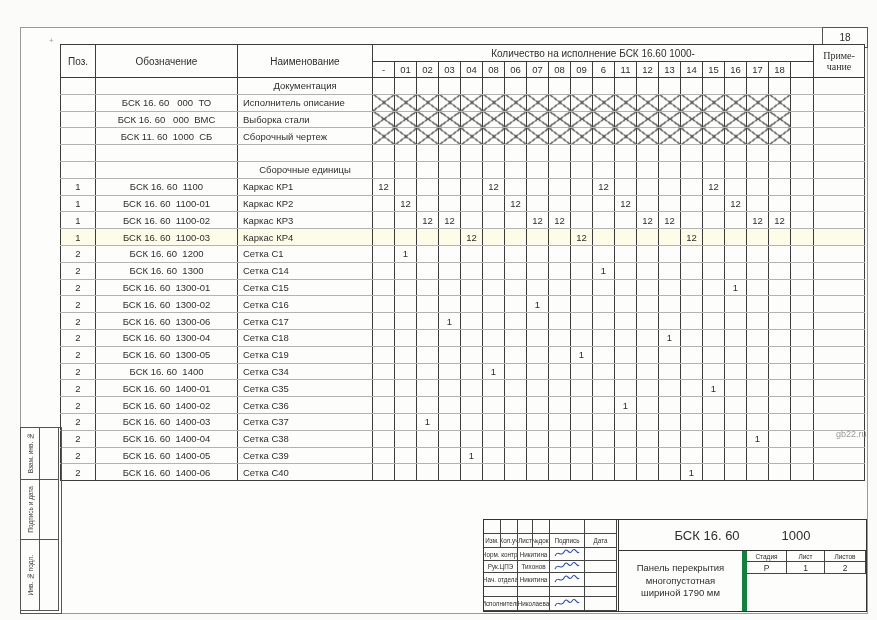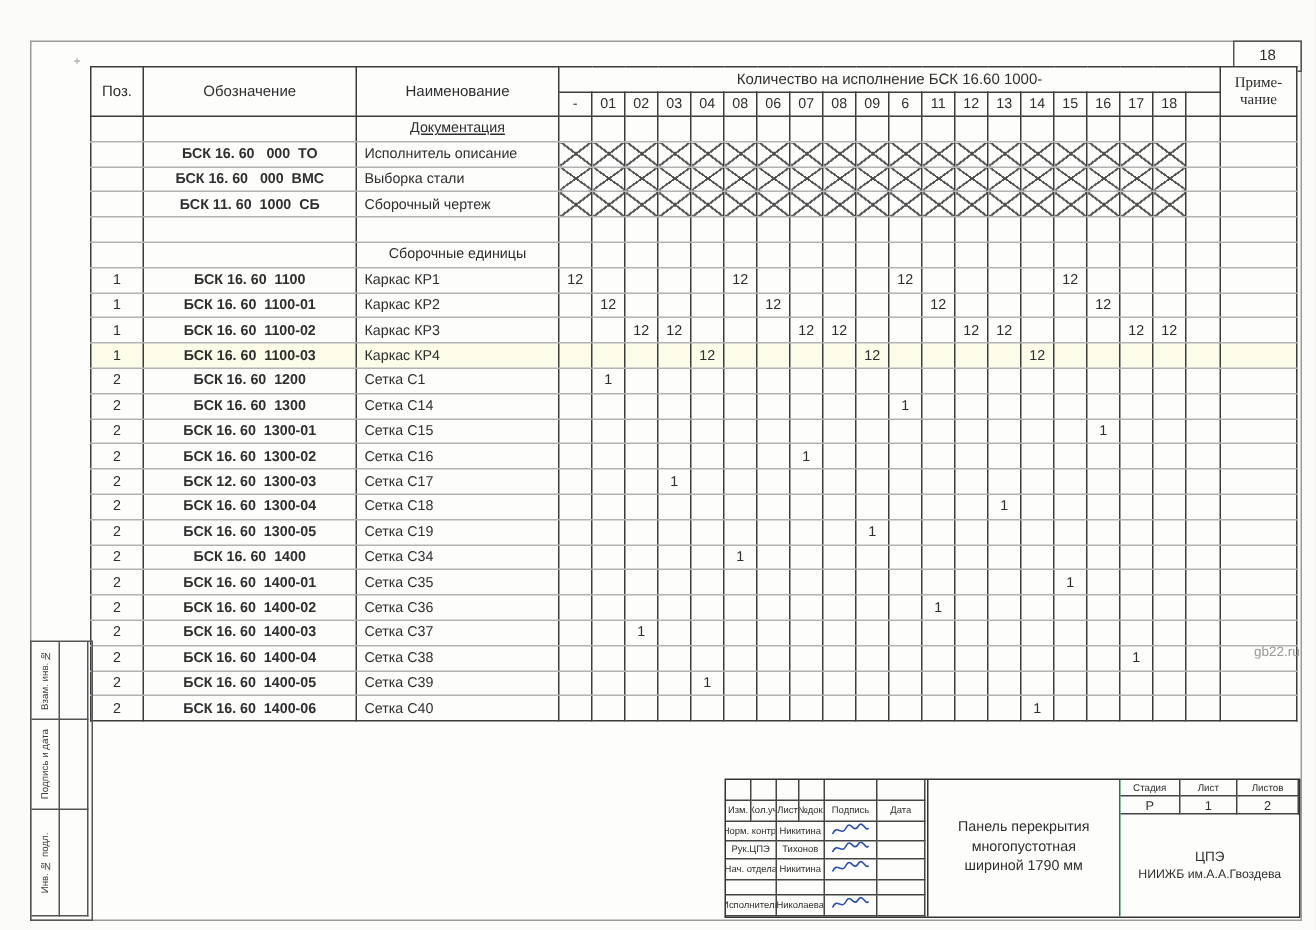--- a/index.html
+++ b/index.html
@@ -10,41 +10,41 @@
   
   .spec{position:absolute;left:60px;top:44px;border-collapse:collapse;table-layout:fixed;background:#fdfdfc;}
   .spec th,.spec td{padding:0;margin:0;overflow:hidden;font-weight:normal;}
   .spec th{border:1px solid #3c3c3c;font-size:10px;}
   .spec td{border-right:1px solid #3c3c3c;border-left:1px solid #3c3c3c;border-bottom:1px solid #b3b3b3;border-top:1px solid #b3b3b3;font-size:9.5px;text-align:center;height:15.8px;}
   .spec tr.last td{border-bottom:1px solid #3c3c3c;}
   .qtyhead{font-size:10px;}
   .sub th{height:15px;font-size:9.5px;}
   .h1 th{height:16px;}
   td.poz{}
-  td.desig{white-space:pre;font-weight:bold;}
+  td.desig{white-space:pre;}
   td.nm{text-align:left;padding-left:5px;}
   td.nm.center{text-align:center;padding-left:0;}
-  td.nm.und span{text-decoration:underline;}
+  td.nm.und span{}
   td.cross{background-image:
     linear-gradient(to top right,transparent calc(50% - .6px),#4f4f4f calc(50% - .6px),#4f4f4f calc(50% + .6px),transparent calc(50% + .6px)),
     linear-gradient(to bottom right,transparent calc(50% - .6px),#4f4f4f calc(50% - .6px),#4f4f4f calc(50% + .6px),transparent calc(50% + .6px));}
   tr.tint td{background-color:#fcfce9;}
   .note-h{line-height:1.15;font-family:Liberation Serif, serif;}
   
   .mstamps{position:absolute;left:20px;top:427px;width:40px;height:185px;border:1px solid #555;display:grid;grid-template-columns:19px 19px;grid-template-rows:52px 60px 71px;}
   .mstamps .cell{border-right:1px solid #555;border-bottom:1px solid #555;display:flex;align-items:center;justify-content:center;}
   .mstamps .vtxt{writing-mode:vertical-rl;transform:rotate(180deg);font-size:6.5px;white-space:nowrap;color:#3a3a3a;}
   
   .tb{position:absolute;left:483px;top:519px;width:382px;height:91px;border:1.5px solid #333;background:#fdfdfc;display:flex;}
   .tb .left{width:135px;display:grid;grid-template-columns:17px 17px 15px 17px 35px 32px;grid-template-rows:14px 14px 13px 12px 14px 10px 14px;border-right:1px solid #333;}
   .tb .left div{border-right:1px solid #444;border-bottom:1px solid #444;font-size:6.3px;display:flex;align-items:center;justify-content:center;overflow:hidden;white-space:nowrap;}
   .tb .right{width:247px;display:flex;flex-direction:column;}
   .tb .desigrow{height:30px;border-bottom:1px solid #333;display:flex;align-items:center;justify-content:center;gap:42px;font-size:13px;}
   .tb .lower{flex:1;display:flex;}
-  .tb .product{width:127px;border-right:1px solid #15803d;display:flex;flex-direction:column;align-items:center;justify-content:center;font-size:9.5px;line-height:1.35;text-align:center;}
+  .tb .product{width:127px;border-right:5px solid #15803d;display:flex;flex-direction:column;align-items:center;justify-content:center;font-size:9.5px;line-height:1.35;text-align:center;}
   .tb .stageblk{width:119px;display:flex;flex-direction:column;}
   .tb .stgrid{display:grid;grid-template-columns:40px 38px 41px;}
   .tb .stgrid div{border-right:1px solid #444;border-bottom:1px solid #444;font-size:6.5px;height:10px;display:flex;align-items:center;justify-content:center;}
   .tb .stgrid div.val{font-size:8.5px;height:11px;}
   .tb .org{flex:1;display:flex;flex-direction:column;align-items:center;justify-content:center;font-size:9px;line-height:1.3;}
   .tb .org .l2{font-size:8.2px;}
   .sig{color:#2a4fae;}
   .watermark{position:absolute;left:836px;top:429px;font-size:9px;color:#9a9a98;}
   .plus{position:absolute;left:49px;top:36px;color:#999;font-size:8px;}
 </style>
@@ -479,21 +479,21 @@
           <td></td>
           <td></td>
           <td></td>
           <td></td>
           <td></td>
           <td></td>
           <td></td>
         </tr>
         <tr>
           <td class="poz">2</td>
-          <td class="desig">БСК 12. 60  1300-03</td>
+          <td class="desig">БСК 16. 60  1300-06</td>
           <td class="nm"><span>Сетка С17</span></td>
           <td></td>
           <td></td>
           <td></td>
           <td>1</td>
           <td></td>
           <td></td>
           <td></td>
           <td></td>
           <td></td>
@@ -807,40 +807,40 @@
         <div style="grid-area: 7 / 1 / auto / span 2;">Исполнитель</div>
         <div style="grid-area: 7 / 3 / auto / span 2;">Николаева</div>
         <div style="grid-area: 7 / 5;">
           <span class="sig"><svg width="26" height="11" viewBox="0 0 26 11">
               <path d="M1 8 C4 1 7 10 10 4 S15 8 18 3 S23 7 25 4" fill="none" stroke="#2a4fae" stroke-width="1.1"></path>
             </svg></span>
         </div>
         <div style="grid-area: 7 / 6;"></div>
       </div>
     <div class="right">
+      <div class="desigrow">
+        <span>БСК 16. 60</span>
+        <span>1000</span>
+      </div>
       <div class="lower">
         <div class="product" id="productCell">
             <div>Панель перекрытия</div>
             <div>многопустотная</div>
             <div>шириной 1790 мм</div>
           </div>
         <div class="stageblk">
           <div class="stgrid" id="stageHead">
               <div>Стадия</div>
               <div>Лист</div>
               <div>Листов</div>
             </div>
           <div class="stgrid" id="stageVals">
               <div class="val">Р</div>
               <div class="val">1</div>
               <div class="val">2</div>
             </div>
-          <div class="org">
-            <div class="l1">ЦПЭ</div>
-            <div class="l2">НИИЖБ им.А.А.Гвоздева</div>
-          </div>
         </div>
       </div>
     </div>
   </div>
 
   <div class="watermark">gb22.ru</div>
 </div>
 
 </body></html>

